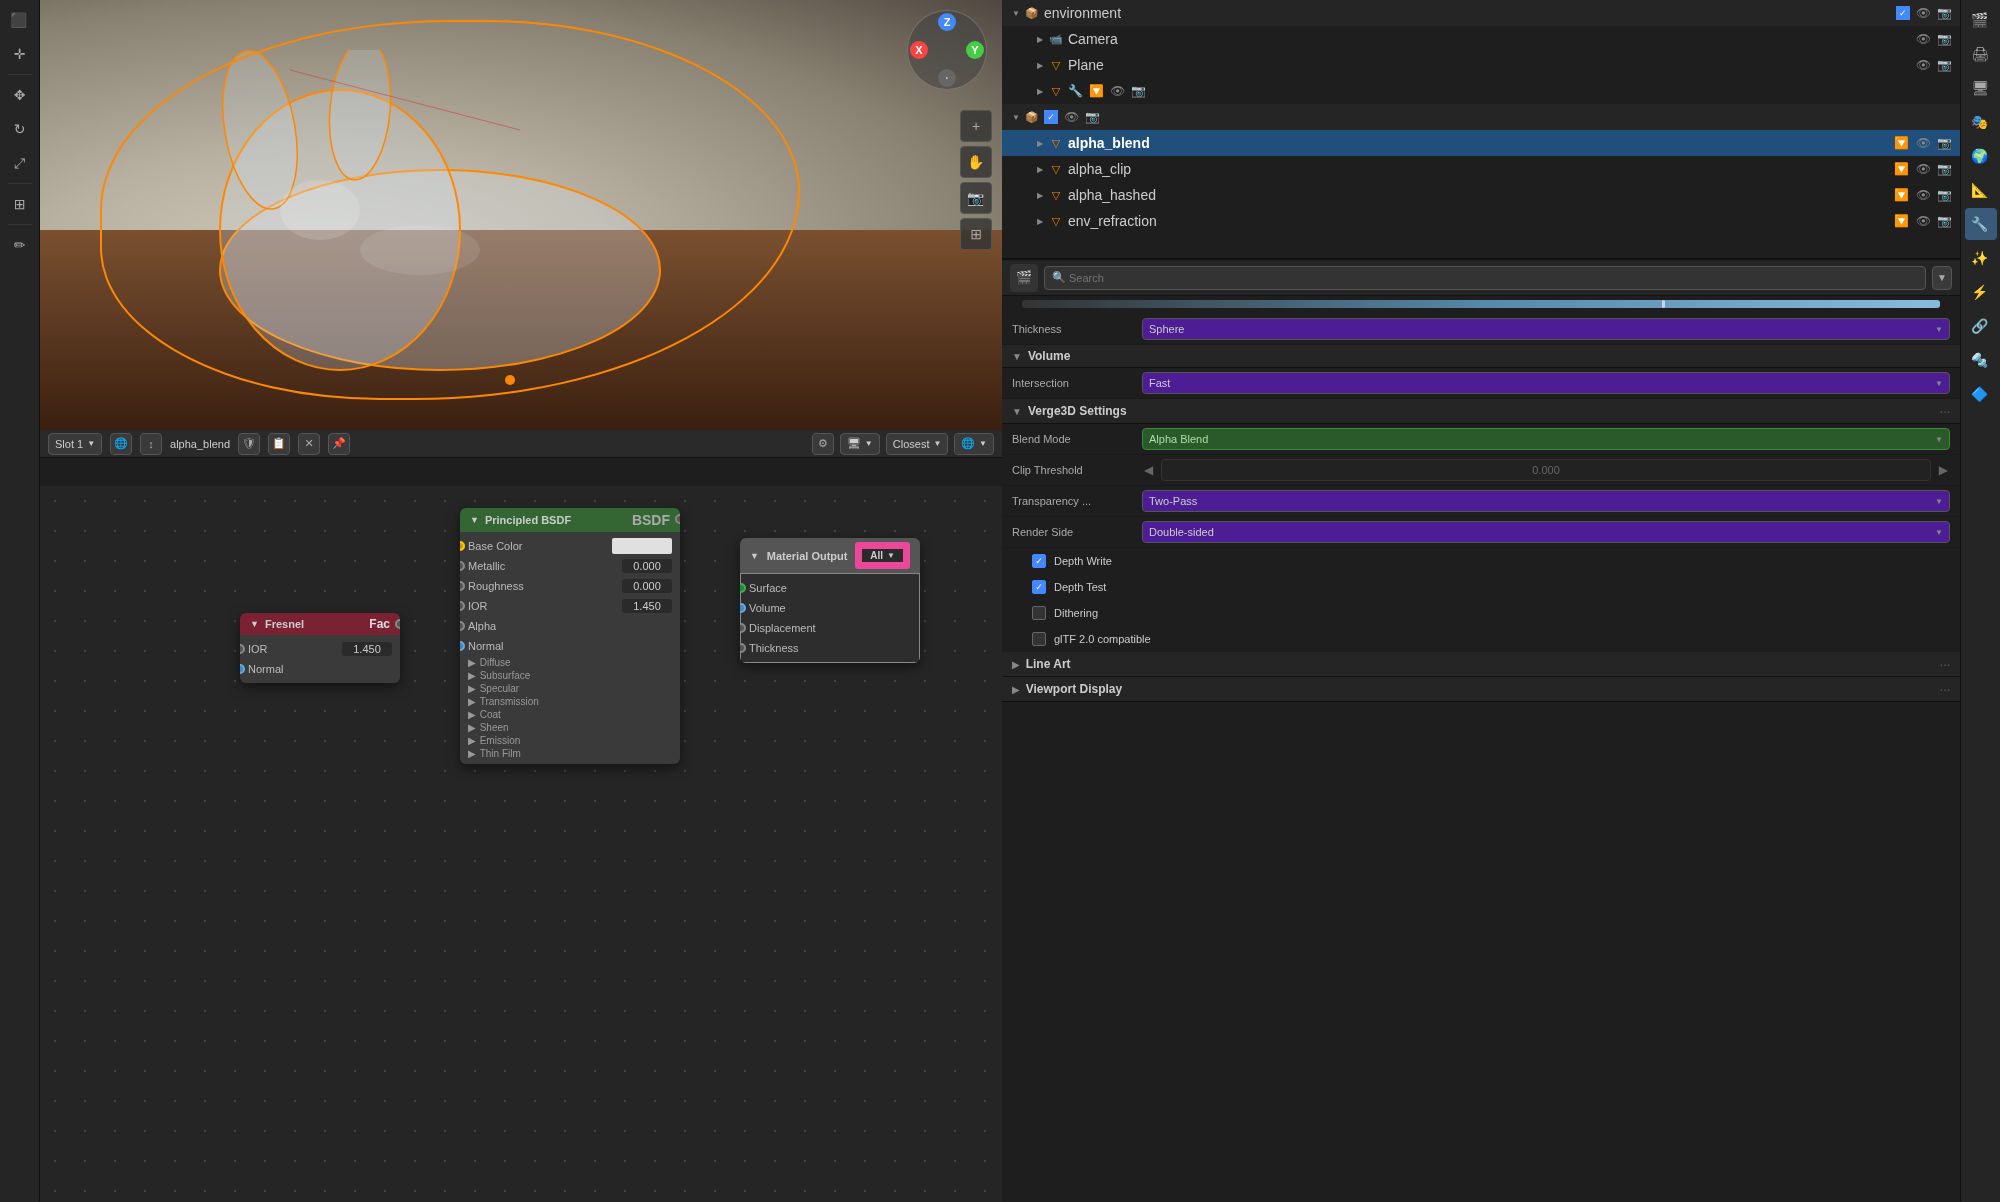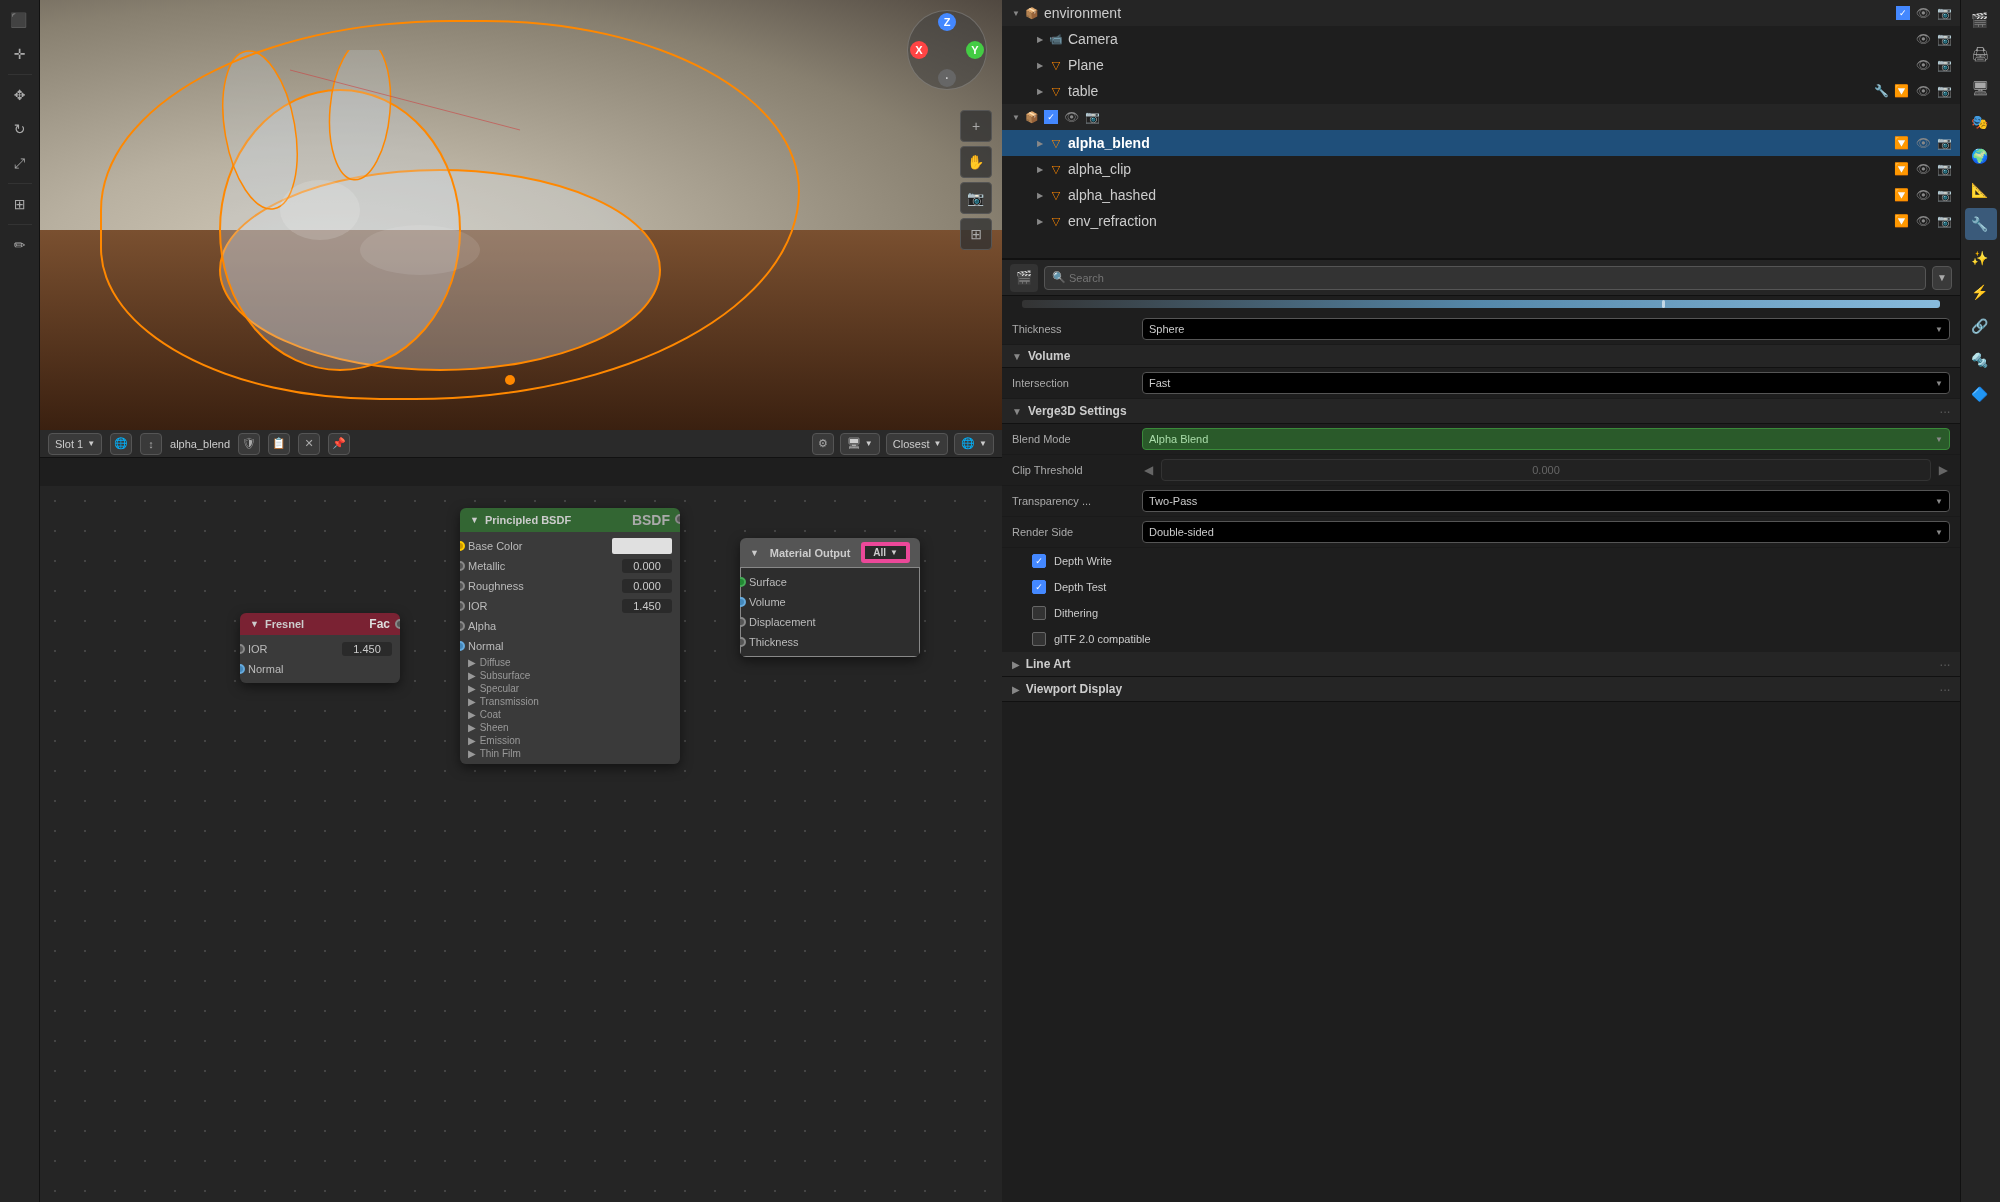--- a/index.html
+++ b/index.html
@@ -450,21 +450,21 @@
     }
     .prop-value {
       flex: 1;
       display: flex;
       align-items: center;
       gap: 6px;
     }
     .prop-dropdown {
       flex: 1;
       height: 22px;
-      background: #000000;
+      background: #4c1d95;
       border: 1px solid #555;
       border-radius: 4px;
       color: #ccc;
       padding: 0 6px;
       font-size: 11px;
       display: flex;
       align-items: center;
       justify-content: space-between;
       cursor: pointer;
     }
@@ -789,21 +789,21 @@
           <div class="node-socket left socket-blue-light"></div>
           <span class="node-label">Normal</span>
         </div>
       </div>
     </div>
 
     <div class="node node-material-output">
       <div class="node-header" style="background:#555; justify-content: space-between;">
         <span class="chevron">▼</span>
         <span>Material Output</span>
-        <div style="background:#2a2a2a; border:4px solid #ec4899; border-radius:3px; padding:1px 8px; font-size:10px; display:flex; align-items:center; gap:4px; cursor:pointer;">
+        <div style="background:#2a2a2a; border:7px solid #ec4899; border-radius:3px; padding:1px 8px; font-size:10px; display:flex; align-items:center; gap:4px; cursor:pointer;">
           <span>All</span>
           <span style="font-size:8px;">▼</span>
         </div>
       </div>
       <div class="node-body" style="background:#2d2d2d; border:1px solid #888;">
         <div class="node-row">
           <div class="node-socket left socket-green"></div>
           <span class="node-label">Surface</span>
         </div>
         <div class="node-row">
@@ -857,21 +857,20 @@
       <div class="outliner-actions">
         <span class="outliner-action-icon">👁</span>
         <span class="outliner-action-icon">📷</span>
       </div>
     </div>
 
     <div class="outliner-row">
       <span style="display:inline-block;width:24px;"></span>
       <span class="outliner-expand">▶</span>
       <span class="outliner-icon icon-orange">▽</span>
-      <span class="outliner-name">table</span>
       <div class="outliner-actions">
         <span class="outliner-action-icon">🔧</span>
         <span class="outliner-action-icon">🔽</span>
         <span class="outliner-action-icon">👁</span>
         <span class="outliner-action-icon">📷</span>
       </div>
     </div>
 
     <div class="outliner-row section">
       <span class="outliner-expand">▼</span>

